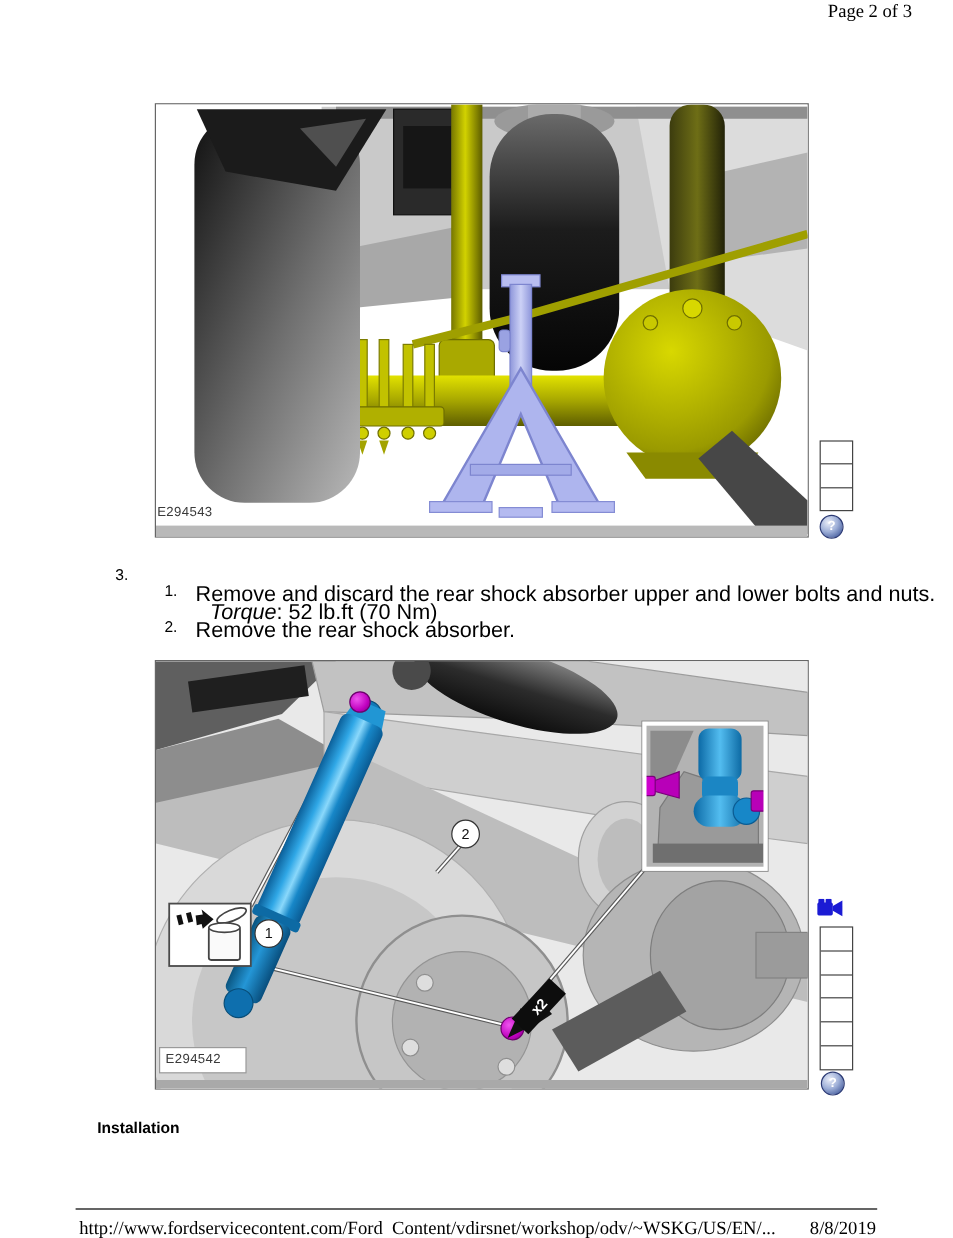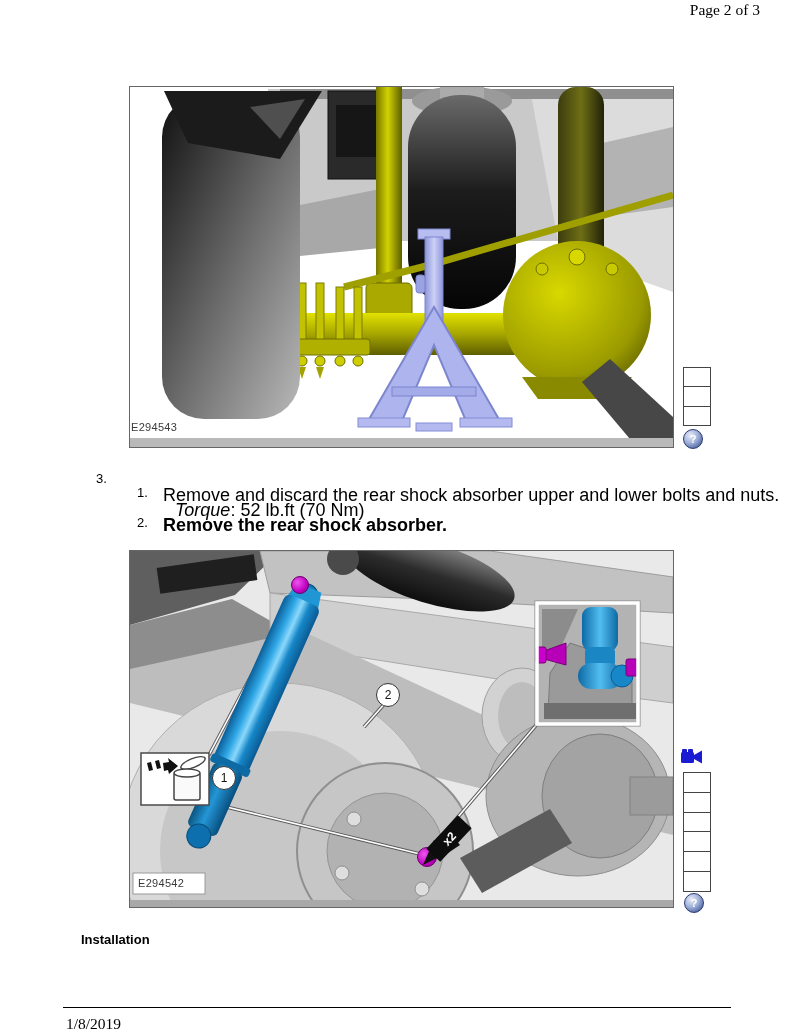--- a/index.html
+++ b/index.html
@@ -153,21 +153,21 @@
   </div>
   <div class="abs help-icon" style="left:683px;top:429px;">?</div>
 
   <div class="abs step-number">3.</div>
   <div class="abs substep-num" style="left:137px;top:485px;">1.</div>
   <div class="abs substep-text" style="left:163px;top:485px;">Remove and discard the rear shock absorber upper and lower bolts and nuts.</div>
   <div class="abs substep-text" style="left:175px;top:500px;">
     <i>Torque</i><span>: 52 lb.ft (70 Nm)</span>
   </div>
   <div class="abs substep-num" style="left:137px;top:515px;">2.</div>
-  <div class="abs substep-text" style="left:163px;top:515px;font-weight:bold;">Remove the rear shock absorber.</div>
+  <div class="abs substep-text" style="left:163px;top:515px;">Remove the rear shock absorber.</div>
 
   <div class="abs figure fig2">
     <svg width="543" height="356" viewBox="0 0 543 356">
       <defs>
         <linearGradient id="shockGrad" x1="0" y1="0" x2="1" y2="0">
           <stop offset="0" stop-color="#0b5f99"></stop>
             <stop offset="0.3" stop-color="#2fa7e6"></stop>
             <stop offset="0.5" stop-color="#8ad8fb"></stop>
             <stop offset="0.7" stop-color="#1787c8"></stop>
             <stop offset="1" stop-color="#0a5a92"></stop>
@@ -306,16 +306,17 @@
     <div class="nav-cell"></div>
     <div class="nav-cell"></div>
     <div class="nav-cell"></div>
   </div>
   <div class="abs help-icon" style="left:684px;top:893px;">?</div>
 
   <div class="abs heading-installation">Installation</div>
 
   <div class="abs footer-rule"></div>
   <div class="abs serif footer">
-    <span>1/8/2019</span>
+    <span>http://www.fordservicecontent.com/Ford  Content/vdirsnet/workshop/odv/~WSKG/US/EN/...</span>
+    <span>8/8/2019</span>
   </div>
 
 </div>
 
 </body></html>

